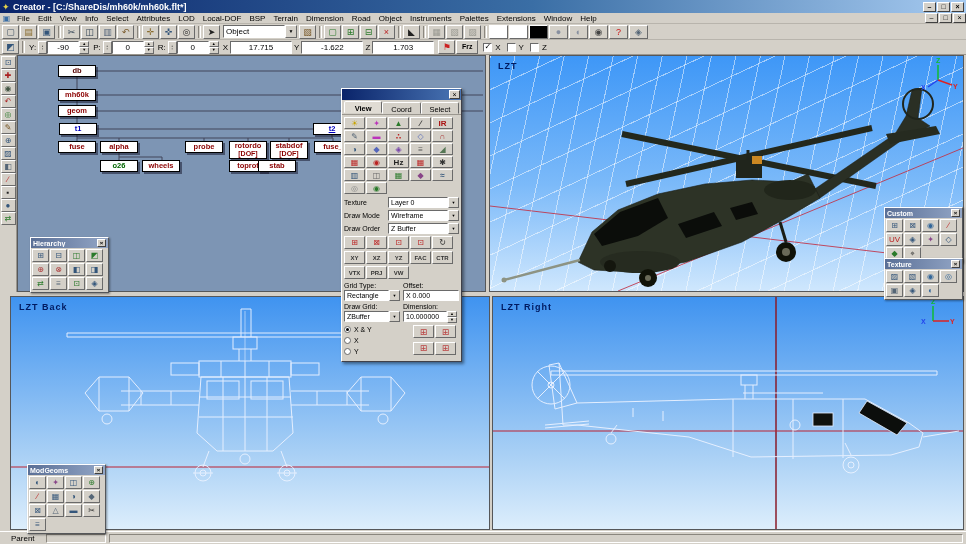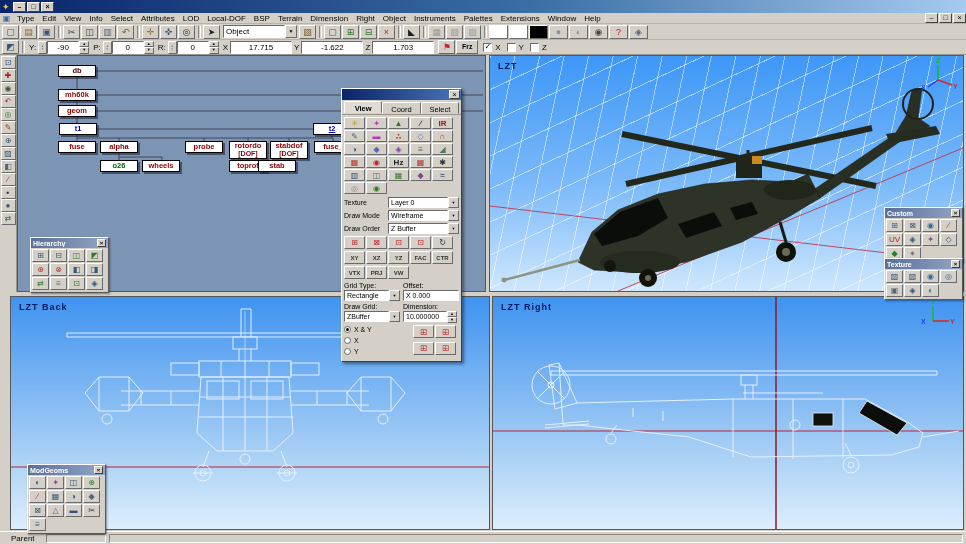--- a/index.html
+++ b/index.html
@@ -141,42 +141,43 @@
   .sp1 { width:60px; } .sp2 { flex:1; }
   .splitter-h { position:absolute; left:0; top:292px; width:966px; height:4px; background:#d4d0c8; }
   .splitter-v { position:absolute; left:486px; top:55px; width:3px; height:237px; background:#d4d0c8; }
   .splitter-v2 { position:absolute; left:490px; top:296px; width:2px; height:234px; background:#d4d0c8; }
 </style>
 </head>
 <body>
 
 <div class="titlebar">
   <span class="app-icon">✦</span>
+  <span class="ttl">Creator - [C:/ShareDis/mh60k/mh60k.flt*]</span>
   <span class="winbtns">
     <span class="winbtn">–</span>
     <span class="winbtn">□</span>
     <span class="winbtn">×</span>
   </span>
 </div>
 
 <div class="menubar">
   <span class="doc-icon">▣</span>
   <div class="menu-items">
-      <span>Type</span>
+      <span>File</span>
       <span>Edit</span>
       <span>View</span>
       <span>Info</span>
       <span>Select</span>
       <span>Attributes</span>
       <span>LOD</span>
       <span>Local-DOF</span>
       <span>BSP</span>
       <span>Terrain</span>
       <span>Dimension</span>
-      <span>Right</span>
+      <span>Road</span>
       <span>Object</span>
       <span>Instruments</span>
       <span>Palettes</span>
       <span>Extensions</span>
       <span>Window</span>
       <span>Help</span>
     </div>
   <span class="winbtns">
     <span class="winbtn">–</span>
     <span class="winbtn">□</span>

